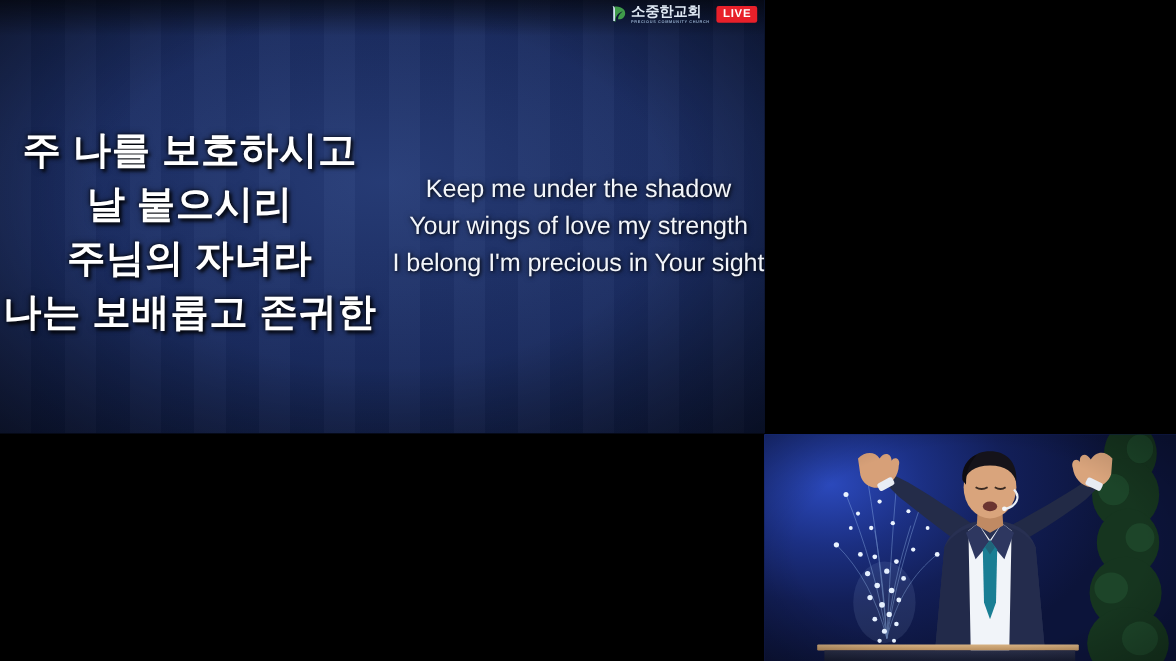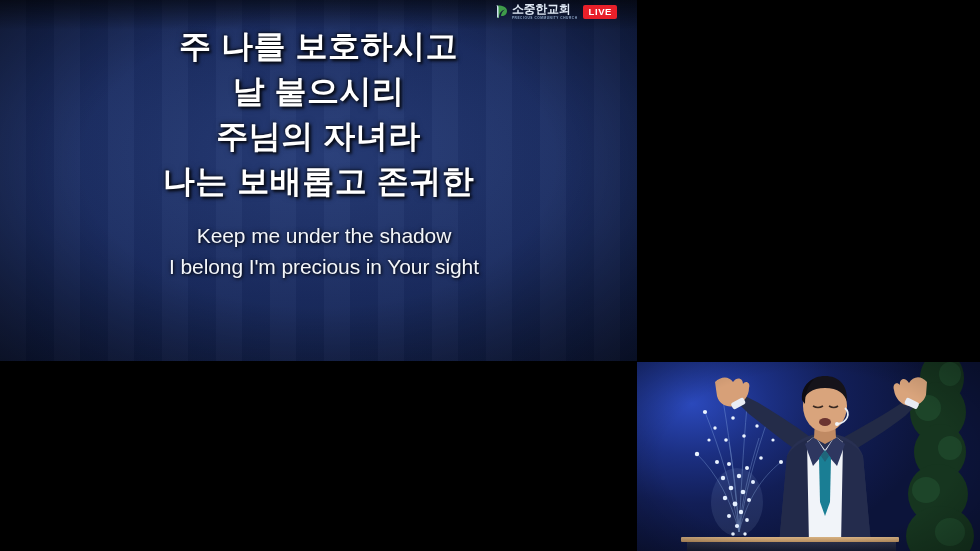--- a/index.html
+++ b/index.html
@@ -47,21 +47,21 @@
     pointer-events:none;
   }
   #slide .topdark {
     position:absolute; left:0; top:0; width:100%; height:30px;
     background:linear-gradient(180deg, rgba(0,0,0,0.55), rgba(0,0,0,0));
     pointer-events:none;
   }
 
   
   #brandbar {
-    position:absolute; right:20px; top:3px;
+    position:absolute; right:6px; top:3px;
     display:flex; align-items:center; gap:6px;
     z-index:6;
   }
   .logo-wrap { display:flex; align-items:center; gap:3px; }
   .logo-mark { width:13px; height:15px; display:block; }
   .logo-textcol { display:flex; flex-direction:column; line-height:1; }
   .logo-kr {
     font-size:12px; font-weight:700; color:#dfe8f4;
     letter-spacing:-0.3px; white-space:nowrap;
   }
@@ -72,21 +72,21 @@
   .live-badge {
     background:#e8202a; color:#fff;
     font-size:9.5px; font-weight:700; letter-spacing:0.6px;
     padding:2px 5px 2.5px 5px;
     border-radius:2px; line-height:1;
   }
 
   
   #lyrics {
     position:absolute; inset:0;
-    display:flex; flex-direction:column;
+    display:flex; flex-direction:row;
     align-items:center;
     z-index:4;
   }
   .kr-block { margin-top:24px; width:100%; }
   .kr-line {
     text-align:center;
     color:#ffffff;
     font-weight:700;
     font-size:32px;
     line-height:45px;
@@ -175,20 +175,21 @@
 
     <div id="lyrics">
       <div class="kr-block">
         <div class="kr-line">주 나를 보호하시고</div>
         <div class="kr-line">날 붙으시리</div>
         <div class="kr-line">주님의 자녀라</div>
         <div class="kr-line">나는 보배롭고 존귀한</div>
       </div>
       <div class="en-block">
         <div class="en-line">Keep me under the shadow</div>
+        <div class="en-line">Your wings of love my strength</div>
         <div class="en-line">I belong  I'm precious in Your sight</div>
       </div>
     </div>
 
     <div class="vignette"></div>
 
     <div id="brandbar">
       <div class="logo-wrap">
         <svg class="logo-mark" viewBox="0 0 26 30">
           <path d="M4 3 C13 3 22 6 22 14 C22 21 16 25 10 24 C10 19 13 14 18 11 C12 12 7 17 6 24 L6 28 L3 28 L3 20 C3 13 3 7 4 3 Z" fill="#3f9b4a"></path>

